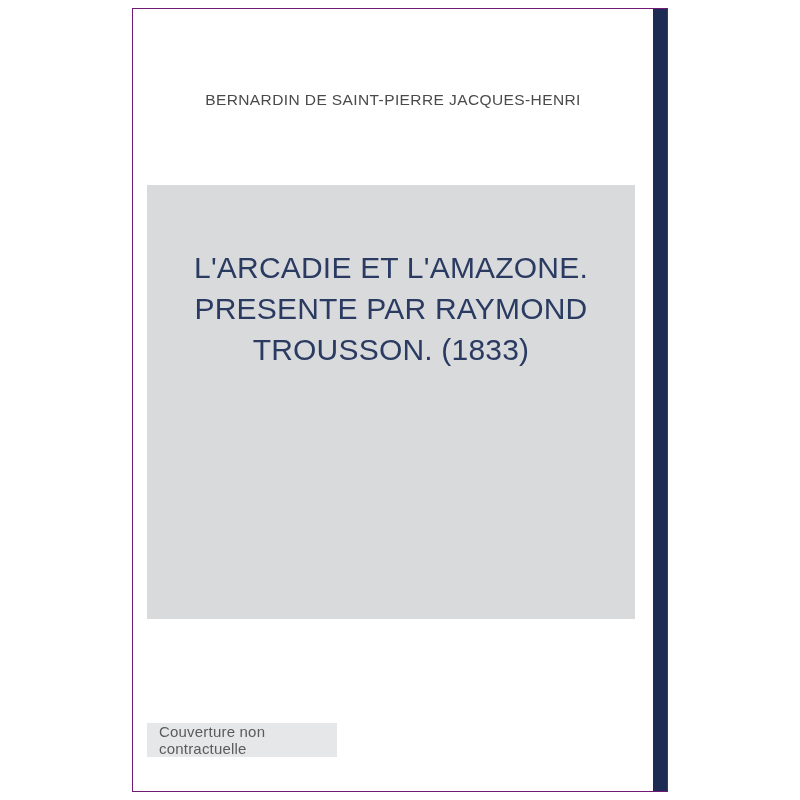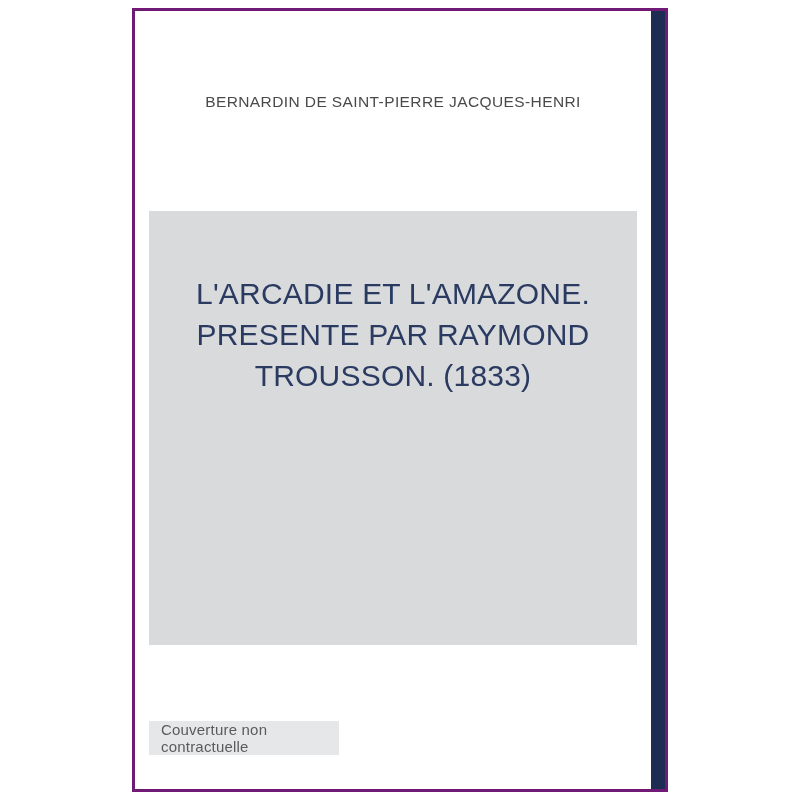--- a/index.html
+++ b/index.html
@@ -23,21 +23,21 @@
   }
 
   
   .cover {
     position: absolute;
     left: 132px;
     top: 8px;
     width: 536px;
     height: 784px;
     background: #ffffff;
-    border: 3px solid #701a75;
+    border: 1px solid #701a75;
     box-sizing: border-box;
     overflow: hidden;
   }
 
   
   .spine {
     position: absolute;
     right: 0;
     top: 0;
     width: 14px;
@@ -56,21 +56,21 @@
     letter-spacing: 0.4px;
     color: #4a4a4a;
     font-family: "Liberation Sans", sans-serif;
     white-space: nowrap;
   }
 
   
   .title-block {
     position: absolute;
     left: 14px;
-    top: 200px;
+    top: 176px;
     width: 488px;
     height: 434px;
     background: #d8dadc;
     display: flex;
     align-items: flex-start;
     justify-content: center;
   }
 
   .title {
     margin-top: 62px;

